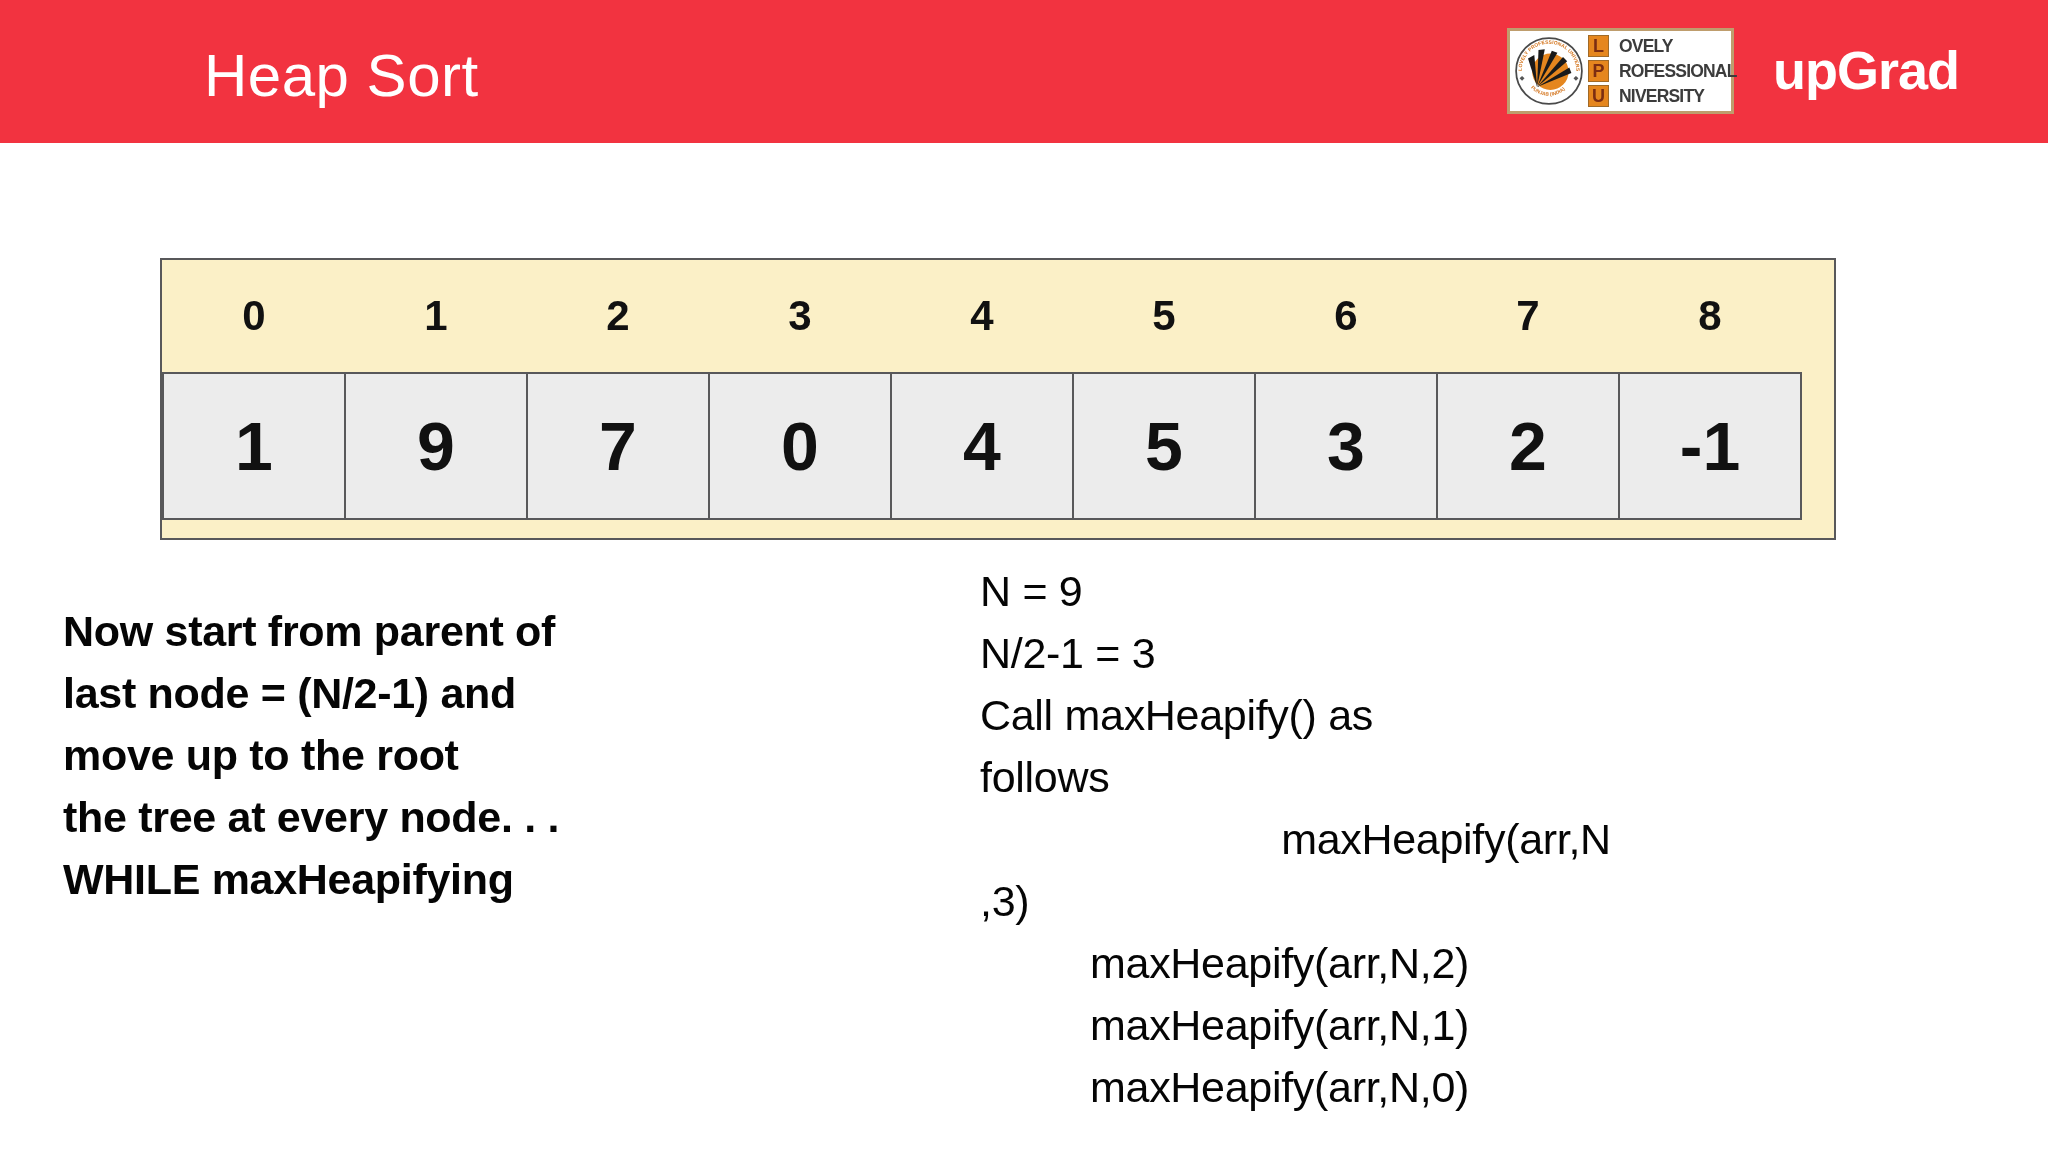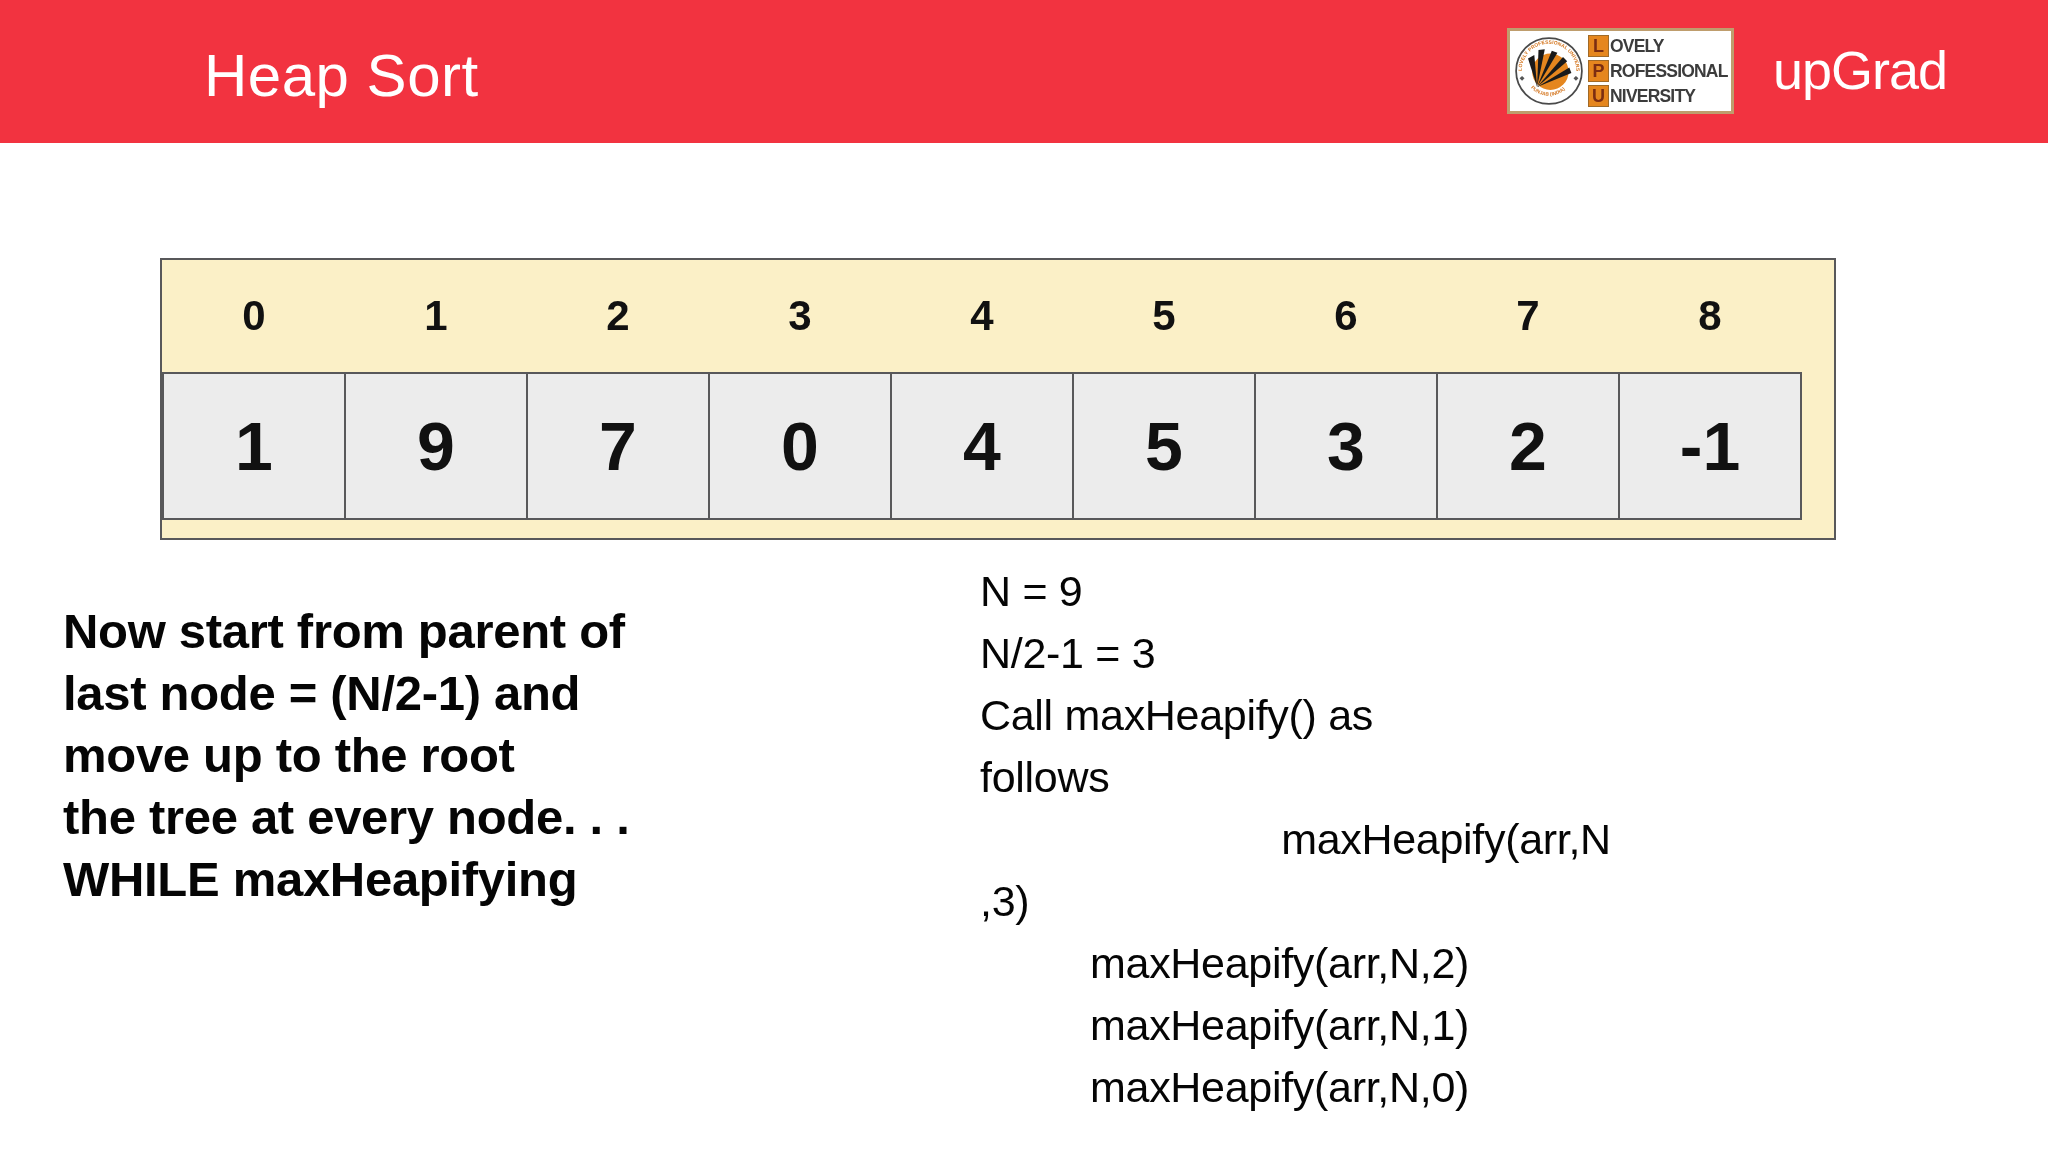--- a/index.html
+++ b/index.html
@@ -18,24 +18,24 @@
     position:absolute;left:1507px;top:28px;width:227px;height:86px;background:#ffffff;
     border:3px solid #bf9d6d;box-sizing:border-box;display:flex;align-items:center;
   }
   .lpu-seal{width:70px;height:70px;margin-left:4px;flex:0 0 auto;}
   .lpu-rows{display:flex;flex-direction:column;gap:1px;margin-left:4px;}
   .lpu-row{display:flex;align-items:center;height:24px;}
   .lpu-letter{
     width:21px;height:22px;background:#e5861e;color:#7b2d12;font-weight:700;font-size:18px;
     display:flex;align-items:center;justify-content:center;border:1px solid #a06a28;box-sizing:border-box;
   }
-  .lpu-word{font-size:17.5px;font-weight:600;color:#3c3c3c;letter-spacing:-.8px;margin-left:1px;white-space:nowrap;}
+  .lpu-word{font-size:17.5px;font-weight:600;color:#3c3c3c;letter-spacing:-.8px;margin-left:1px;white-space:nowrap;padding-left:9px;}
   .upgrad{
     position:absolute;left:1773px;top:0;height:130px;line-height:140px;
-    font-size:54px;font-weight:400;color:#ffffff;letter-spacing:-1px;
+    font-size:54px;font-weight:700;color:#ffffff;letter-spacing:-1px;
   }
 
   
   .array-box{
     position:absolute;left:160px;top:258px;width:1676px;height:282px;box-sizing:border-box;
     background:#fbf0c7;border:2px solid #58585a;
   }
   .index-row{display:flex;height:112px;align-items:center;}
   .index-cell{
     flex:0 0 184px;margin-left:-2px;text-align:center;
@@ -46,21 +46,21 @@
   .value-cell{
     flex:0 0 184px;margin-left:-2px;box-sizing:border-box;background:#ececec;border:2px solid #58585a;
     display:flex;align-items:center;justify-content:center;
     font-size:68px;font-weight:700;color:#111111;
   }
   .value-cell:first-child{margin-left:0;}
 
   
   .note-left{
     position:absolute;left:63px;top:600px;width:680px;
-    font-size:49px;line-height:62px;font-weight:700;color:#050505;letter-spacing:-.3px;
+    font-size:43px;line-height:62px;font-weight:700;color:#050505;letter-spacing:-.3px;
   }
   .note-right{
     position:absolute;left:980px;top:560px;width:720px;
     font-size:43px;line-height:62px;font-weight:400;color:#050505;letter-spacing:-.3px;
   }
   .text-line{white-space:pre;}
   .ind-md{padding-left:110px;}
   .ind-lg{padding-left:212px;text-align:center;}
 </style>
 </head>

